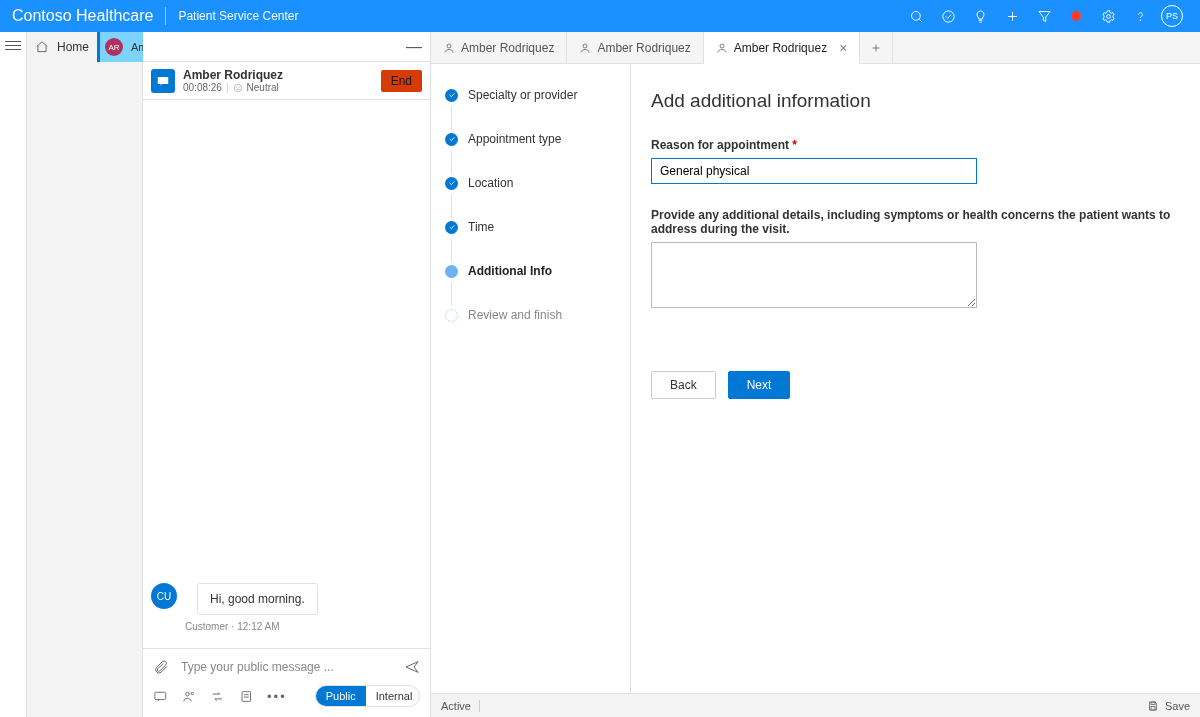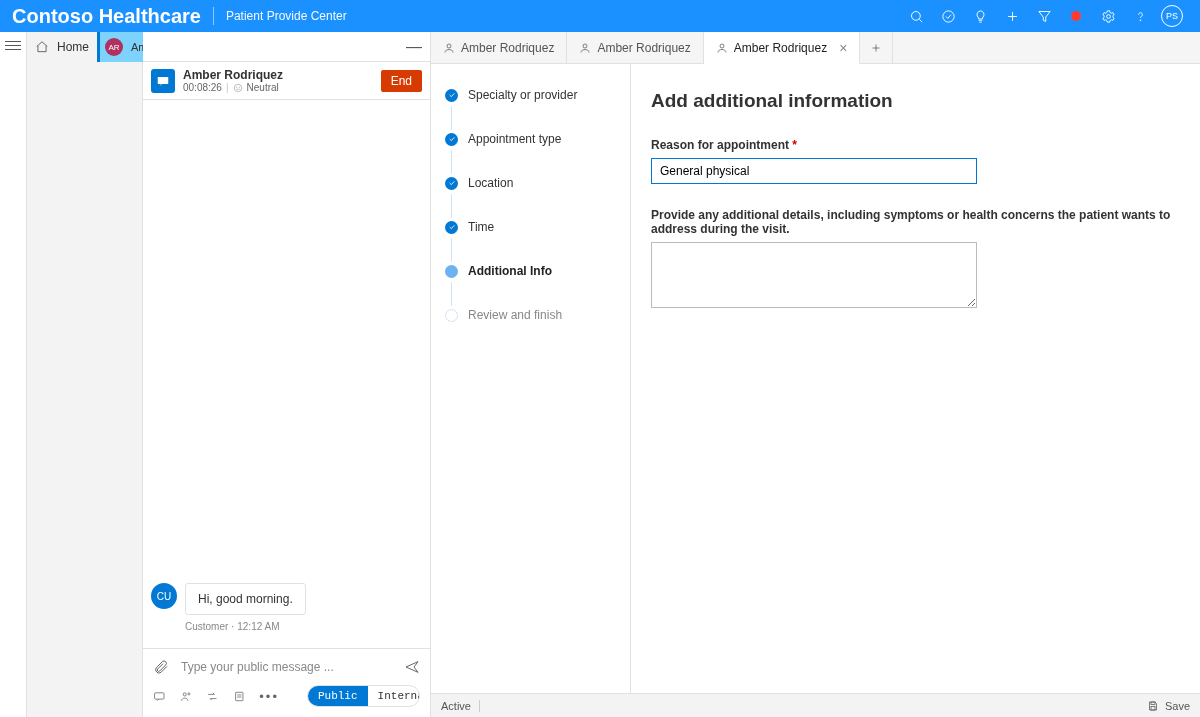--- a/index.html
+++ b/index.html
@@ -10,21 +10,21 @@
     --bg:#ffffff;
     --sidebar-bg:#f3f3f3;
     --red:#d83b01;
   }
   *{box-sizing:border-box;}
   html,body{margin:0;padding:0;height:100%;font-family:"Segoe UI",Arial,sans-serif;font-size:13px;color:#333;background:#fff;}
   body{display:flex;flex-direction:column;width:1200px;height:717px;overflow:hidden;}
 
   
   .topbar{height:32px;background:var(--blue-bar);color:#fff;display:flex;align-items:center;padding:0 12px;flex:0 0 auto;}
-  .brand{font-size:20px;font-weight:700;}
+  .brand{font-size:16px;font-weight:400;}
   .brand-sep{width:1px;height:18px;background:rgba(255,255,255,.5);margin:0 12px;}
   .app-name{font-size:12px;opacity:.95;}
   .topbar .spacer{flex:1;}
   .top-icon{width:32px;height:36px;display:flex;align-items:center;justify-content:center;cursor:pointer;}
   .top-icon svg{width:15px;height:15px;stroke:#fff;fill:none;stroke-width:1.5;}
   .record-dot{width:10px;height:10px;border-radius:50%;background:#ff3b30;}
   .avatar-circle{width:22px;height:22px;border:1px solid #fff;border-radius:50%;display:flex;align-items:center;justify-content:center;font-size:9px;color:#fff;}
 
   
   .main{flex:1;display:flex;min-height:0;}
@@ -47,35 +47,35 @@
   .convo-top{height:30px;display:flex;align-items:center;justify-content:flex-end;padding:0 8px;border-bottom:1px solid var(--border);}
   .convo-top .min{font-size:16px;color:#555;cursor:pointer;}
   .convo-header{display:flex;align-items:center;padding:6px 8px;border-bottom:1px solid var(--border);gap:8px;}
   .convo-header .icon-sq{width:24px;height:24px;background:var(--blue);border-radius:3px;display:flex;align-items:center;justify-content:center;}
   .convo-header .icon-sq svg{width:14px;height:14px;fill:#fff;}
   .convo-header .info{flex:1;min-width:0;}
   .convo-header .title{font-size:12px;font-weight:600;line-height:14px;}
   .convo-header .meta{font-size:10px;color:#666;display:flex;align-items:center;gap:4px;}
   .convo-header .meta .sep{color:#ccc;}
   .convo-header .meta svg{width:10px;height:10px;stroke:#666;fill:none;}
-  .end-btn{background:var(--red);color:#ffffff;border:none;border-radius:2px;font-size:12px;padding:4px 10px;cursor:pointer;}
+  .end-btn{background:var(--red);color:#0f172a;border:none;border-radius:2px;font-size:12px;padding:4px 10px;cursor:pointer;}
   .convo-body{flex:1;overflow:auto;padding:8px;display:flex;flex-direction:column;justify-content:flex-end;}
-  .msgrow{display:flex;align-items:flex-start;gap:8px;margin-bottom:6px;}
+  .msgrow{display:flex;align-items:flex-start;gap:20px;margin-bottom:6px;}
   .msg-avatar{width:26px;height:26px;border-radius:50%;background:var(--blue);color:#fff;font-size:10px;display:flex;align-items:center;justify-content:center;}
   .msg-bubble{background:#fff;border:1px solid var(--border);border-radius:3px;padding:8px 12px;font-size:12px;}
   .msg-meta{font-size:10px;color:#888;margin-left:34px;margin-bottom:8px;}
   .compose{border-top:1px solid var(--border);padding:10px 10px 0;display:flex;align-items:center;gap:10px;}
   .compose svg{width:16px;height:16px;stroke:#666;fill:none;stroke-width:1.5;}
   .compose-input{flex:1;border:none;outline:none;font-size:12px;color:#333;}
   .compose-input::placeholder{color:#888;}
   .compose-toolbar{display:flex;align-items:center;gap:14px;padding:10px;}
   .compose-toolbar svg{width:15px;height:15px;stroke:#666;fill:none;stroke-width:1.5;}
   .toolbar-spacer{flex:1;}
   .pill{display:flex;border:1px solid var(--border);border-radius:12px;overflow:hidden;font-size:11px;}
-  .pill span{padding:4px 10px;cursor:pointer;font-family:Liberation Mono, monospace;}
+  .pill span{padding:4px 10px;cursor:pointer;}
   .pill .active{background:var(--blue);color:#fff;}
 
   
   .workarea{flex:1;display:flex;flex-direction:column;min-width:0;}
   .tabstrip{height:32px;background:#f5f5f5;border-bottom:1px solid var(--border);display:flex;align-items:stretch;}
   .tab{display:flex;align-items:center;gap:6px;padding:0 12px;font-size:12px;border-right:1px solid var(--border);cursor:pointer;color:#555;}
   .tab svg.person{width:12px;height:12px;stroke:#555;fill:none;stroke-width:1.5;}
   .tab.active{background:#fff;color:#222;border-bottom:1px solid #fff;margin-bottom:-1px;}
   .tab .close{font-size:14px;color:#888;margin-left:6px;}
   .tab.add{padding:0 10px;}
@@ -89,21 +89,21 @@
   .bullet.done{background:var(--blue);}
   .bullet.done svg{width:8px;height:8px;stroke:#fff;stroke-width:2.5;fill:none;}
   .bullet.current{background:#6cb2f0;}
   .bullet.todo{background:#fff;border:1.5px solid #cfe4f7;}
   .step.current .label{font-weight:600;color:#222;}
   .step .label{color:#333;}
   .step.todo .label{color:#888;}
 
   
   .formarea{flex:1;padding:26px 20px;overflow:auto;}
-  .form-title{font-size:19px;font-weight:700;margin-bottom:26px;}
+  .form-title{font-size:19px;font-weight:400;margin-bottom:26px;}
   .field-label{font-size:12px;font-weight:600;margin-bottom:6px;}
   .req{color:#c00;}
   .text-input{width:326px;padding:5px 8px;font-size:12px;border:1px solid var(--blue);outline:none;}
   .field-block{margin-bottom:24px;}
   .long-label{font-size:12px;font-weight:600;margin-bottom:6px;}
   .textarea-input{width:326px;height:66px;border:1px solid #bbb;padding:6px;font-size:12px;resize:both;outline:none;}
   .btnrow{display:flex;gap:12px;margin-top:60px;}
   .btn{padding:6px 18px;font-size:12px;border-radius:2px;cursor:pointer;}
   .btn.secondary{background:#fff;border:1px solid #ccc;color:#333;}
   .btn.primary{background:var(--blue);border:1px solid var(--blue);color:#fff;}
@@ -113,21 +113,21 @@
   .statusbar .right{margin-left:auto;display:flex;align-items:center;gap:6px;cursor:pointer;}
   .statusbar svg{width:12px;height:12px;stroke:#555;fill:none;stroke-width:1.5;}
   .status-sep{width:1px;height:12px;background:#ccc;margin:0 8px;}
 </style>
 </head>
 <body>
 
 <div class="topbar">
   <span class="brand">Contoso Healthcare</span>
   <div class="brand-sep"></div>
-  <span class="app-name">Patient Provide Center</span>
+  <span class="app-name">Patient Service Center</span>
   <div class="spacer"></div>
   <div class="top-icon">
       <svg viewBox="0 0 24 24">
         <circle cx="11" cy="11" r="7"></circle>
         <line x1="21" y1="21" x2="16.5" y2="16.5"></line>
       </svg>
     </div>
   <div class="top-icon">
       <svg viewBox="0 0 24 24">
         <circle cx="12" cy="12" r="9"></circle>
@@ -350,20 +350,24 @@
             <span>Reason for appointment</span> <span class="req">*</span>
           </div>
           <input class="text-input" value="General physical" style="">
         </div>
 
         <div class="field-block">
           <div class="long-label">Provide any additional details, including symptoms or health concerns the patient wants to address during the visit.</div>
           <textarea class="textarea-input" style=""></textarea>
         </div>
 
+        <div class="btnrow">
+          <button class="btn secondary">Back</button>
+          <button class="btn primary">Next</button>
+        </div>
       </div>
     </div>
 
     <div class="statusbar">
       <span>Active</span>
       <div class="status-sep"></div>
       <div class="right">
         <svg viewBox="0 0 24 24">
             <path d="M5 4h11l3 3v13H5z"></path>
             <rect x="8" y="4" width="8" height="5"></rect>

